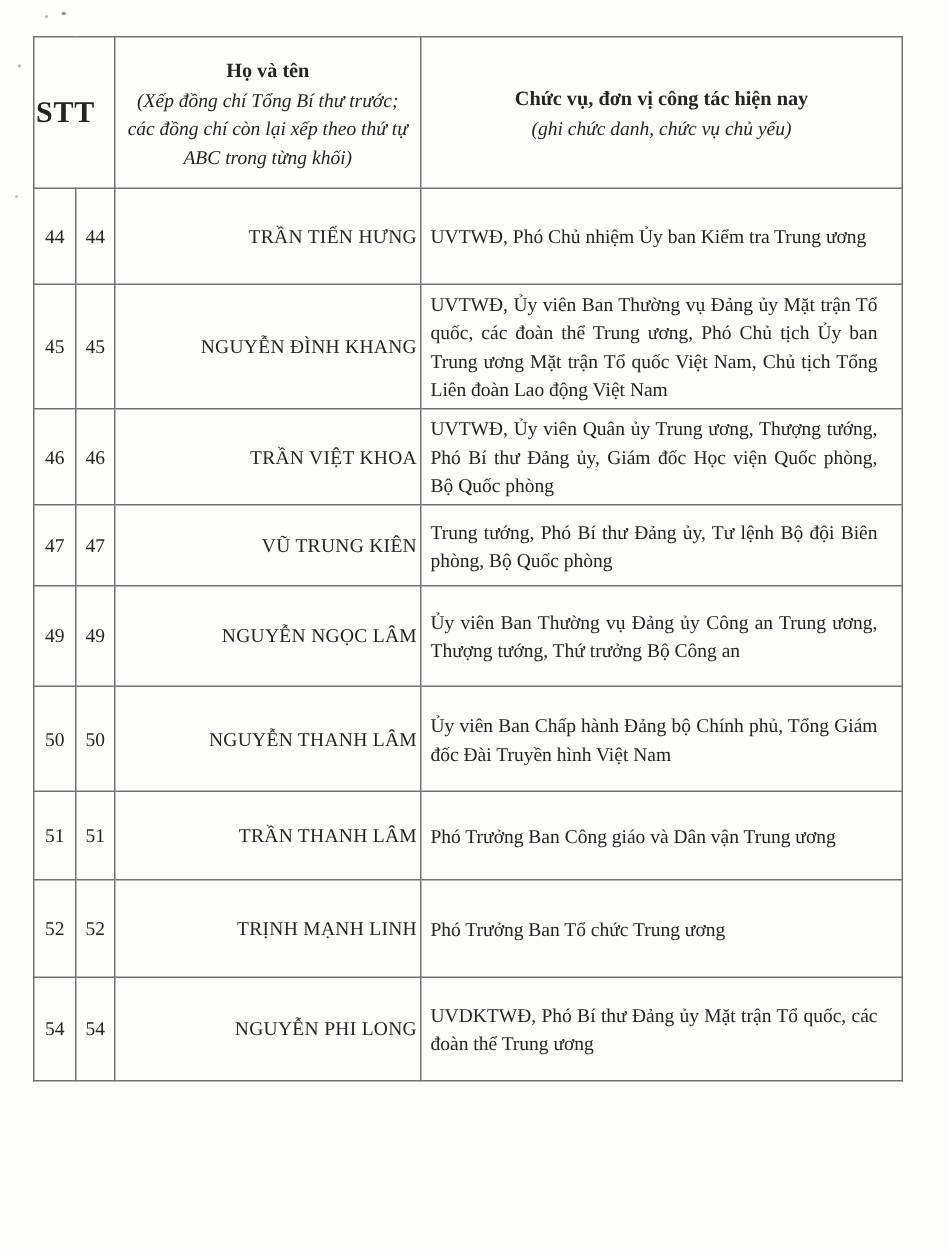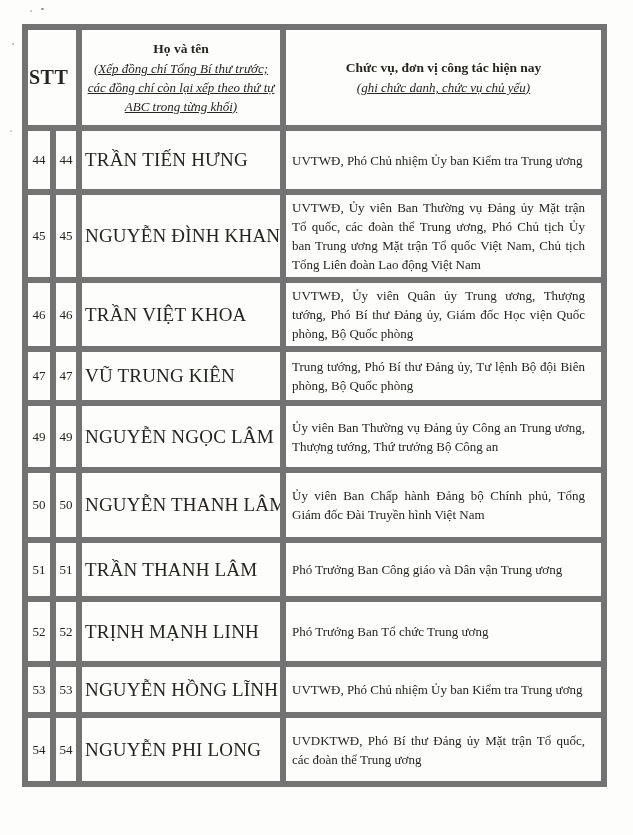--- a/index.html
+++ b/index.html
@@ -18,21 +18,21 @@
   }
   table.roster {
     position: absolute;
     left: 22px;
     top: 24px;
     width: 579px;
     border-collapse: collapse;
     table-layout: fixed;
   }
   table.roster td, table.roster th {
-    border: 6px solid #737373;
+    border: 1px solid #737373;
     overflow: hidden;
     margin-left: 34px;
   }
   
   th.h-stt {
     font-size: 20px;
     font-weight: bold;
     text-align: left;
     vertical-align: middle;
     letter-spacing: 0.5px;
@@ -46,34 +46,34 @@
   .h-title {
     font-size: 13.5px;
     font-weight: bold;
     line-height: 20px;
   }
   .h-note {
     font-style: italic;
     font-size: 13px;
     line-height: 19px;
     white-space: pre-line;
-    text-decoration: underline;
   }
   
   td.num {
     text-align: center;
     vertical-align: middle;
     font-size: 13px;
   }
   td.name {
     vertical-align: middle;
     padding: 0 2px 0 3px;
-    font-size: 19px;
+    font-size: 13px;
     letter-spacing: 0.2px;
     white-space: nowrap;
+    text-align: right;
   }
   td.pos {
     vertical-align: middle;
     padding: 3px 16px 3px 6px;
     font-size: 13px;
     line-height: 19px;
     text-align: justify;
   }
   
   .speck {
@@ -169,26 +169,20 @@
       <td class="pos">Phó Trưởng Ban Công giáo và Dân vận Trung ương</td>
     </tr>
 
     <tr style="height:65px">
       <td class="num">52</td>
       <td class="num">52</td>
       <td class="name">TRỊNH MẠNH LINH</td>
       <td class="pos">Phó Trưởng Ban Tổ chức Trung ương</td>
     </tr>
 
-    <tr style="height:51px">
-      <td class="num">53</td>
-      <td class="num">53</td>
-      <td class="name">NGUYỄN HỒNG LĨNH</td>
-      <td class="pos">UVTWĐ, Phó Chủ nhiệm Ủy ban Kiểm tra Trung ương</td>
-    </tr>
 
     <tr style="height:69px">
       <td class="num">54</td>
       <td class="num">54</td>
       <td class="name">NGUYỄN PHI LONG</td>
       <td class="pos">UVDKTWĐ, Phó Bí thư Đảng ủy Mặt trận Tổ quốc, các đoàn thể Trung ương</td>
     </tr>
 
   </tbody>
     </table>

